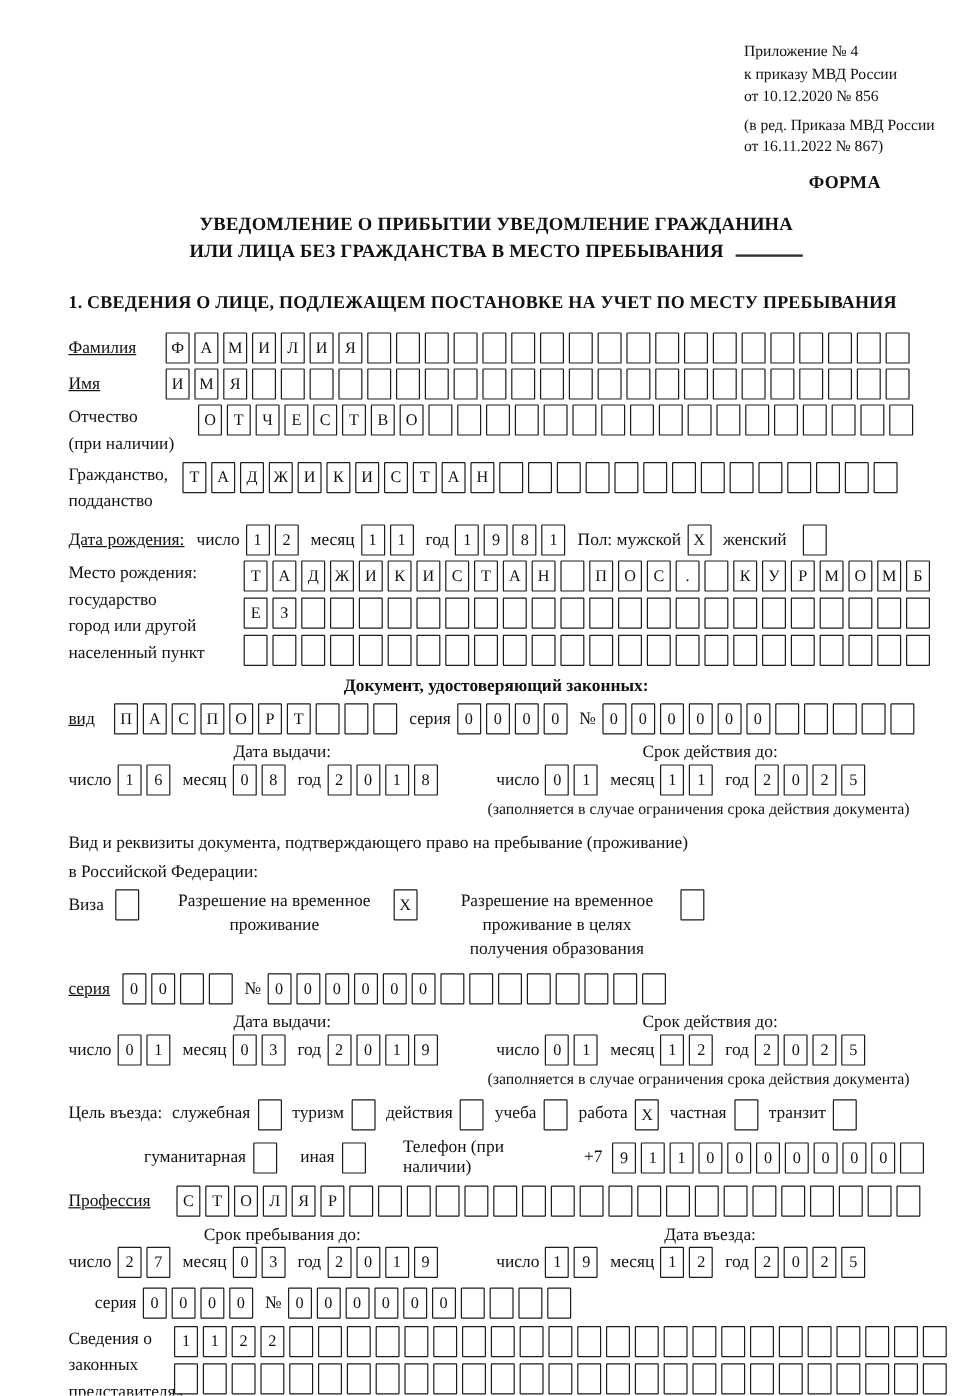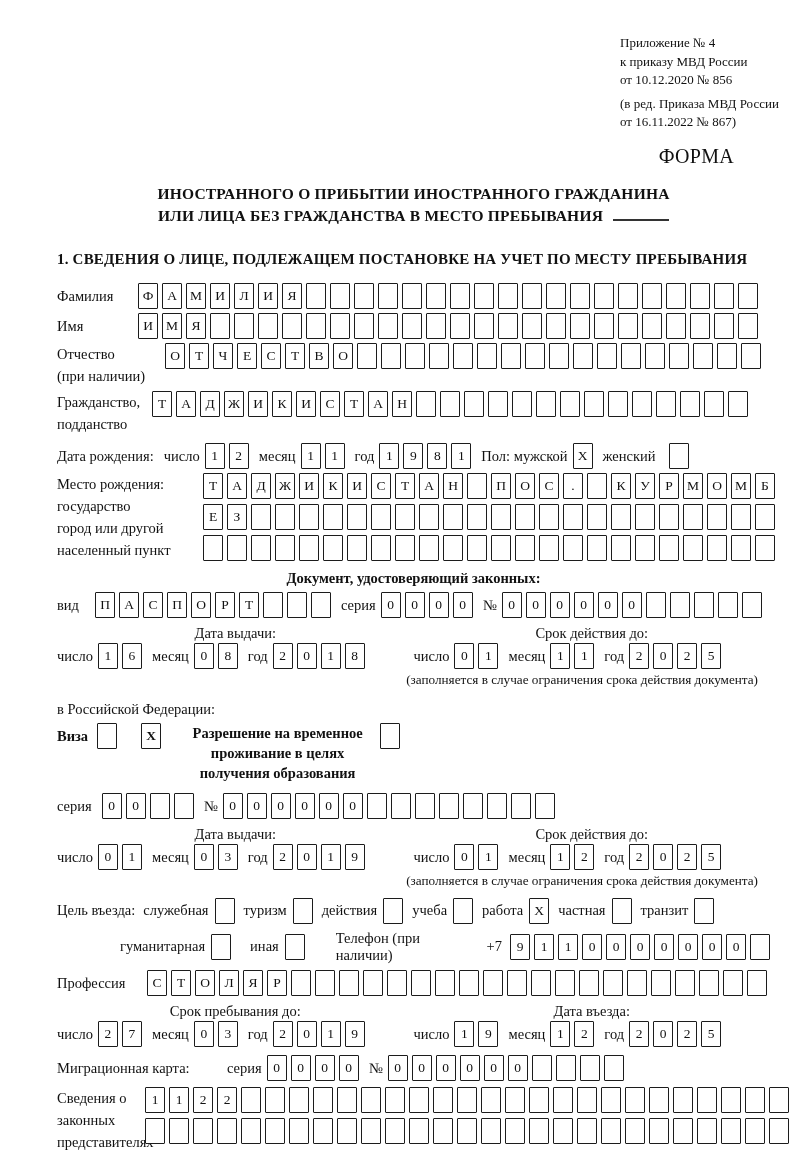--- a/index.html
+++ b/index.html
@@ -8,58 +8,58 @@
     width:800px; height:1163px; overflow:hidden;
     font-family:"Liberation Serif","DejaVu Serif",serif;
     color:#111; font-size:14.5px;
   }
   .page { width:800px; height:1163px; padding:34px 30px 0 57px; }
 
   
   .annex { margin-left:563px; width:185px; font-size:13px; line-height:18.5px; }
   .annex .note { margin-top:5px; }
   .forma { text-align:right; padding-right:36px; margin-top:13px;
-           font-weight:normal; font-size:20px; letter-spacing:.3px; }
+           font-weight:bold; font-size:15px; letter-spacing:.3px; }
 
   
   .title { text-align:center; margin-top:15px; font-weight:bold;
            font-size:15.5px; line-height:22px; letter-spacing:.2px; }
   .t-underline { display:inline-block; width:56px; border-bottom:2.2px solid #333;
                  height:13px; margin-left:10px; }
   .sec-head { margin-top:24px; margin-bottom:15px; font-weight:bold;
               font-size:15px; letter-spacing:.2px; }
 
   
   .row { display:flex; align-items:flex-start; margin-bottom:4px; }
   .cells { display:flex; gap:4px; flex:none; }
   .cell {
     width:20px; height:26px; flex:none;
     border:1.9px solid #1c1c1c; border-radius:1px;
     display:inline-flex; align-items:center; justify-content:center;
     font-size:13.5px; line-height:1; background:#fff;
   }
-  .lbl { flex:none; line-height:26px; }
+  .lbl { flex:none; line-height:26px;text-decoration:underline; }
   .lblcol { flex:none; line-height:22px; }
   .w80 { width:81px; } .w106 { width:108px; } .w93 { width:95px; }
   .w146 { width:146px; } .w88 { width:88px; } .w90 { width:90px; } .w38 { width:38px; }
   .cellcol .cells { margin-bottom:5px; }
   .sub { flex:none; line-height:26px; margin:0 5px 0 10px; }
   .sub.first { margin-left:0; }
 
   
   .pair-head { display:flex; margin-top:6px; }
   .pair-head .ph { width:50%; text-align:center; line-height:19px; }
   .pair-row { display:flex; margin-bottom:2px; }
   .pair-row .pr { width:50%; display:flex; align-items:flex-start; }
   .note-right { text-align:right; padding-right:12px; font-size:13.2px;
                 line-height:18px; margin-bottom:8px; }
 
   
   .opts { display:flex; align-items:flex-start; margin-top:2px; margin-bottom:10px; }
-  .opt { display:flex; align-items:flex-start;font-weight:bold; }
+  .opt { display:flex; align-items:flex-start; }
   .opt .olbl { line-height:27px; margin-right:9px; }
   .opt .mlbl { line-height:20px; text-align:center; margin-right:10px; }
   .mw170 { max-width:178px; } .mw185 { max-width:185px; }
 
   .doc-head { text-align:center; font-weight:bold; margin:4px 0 5px 0; }
   .intro { line-height:24px; }
 
   .purpose-row { display:flex; align-items:center; margin-bottom:6px; }
   .purpose-row .plbl { margin-right:8px; }
   .purpose-row .po { display:flex; align-items:center; margin-right:9px; }
@@ -74,21 +74,21 @@
   <div class="annex">
     <div>Приложение № 4</div>
     <div>к приказу МВД России</div>
     <div>от 10.12.2020 № 856</div>
     <div class="note">(в ред. Приказа МВД России</div>
     <div>от 16.11.2022 № 867)</div>
   </div>
   <div class="forma">ФОРМА</div>
 
   <div class="title">
-    <div>ИНОСТРАННОГО О ПРИБЫТИИ ИНОСТРАННОГО ГРАЖДАНИНА</div>
+    <div>УВЕДОМЛЕНИЕ О ПРИБЫТИИ УВЕДОМЛЕНИЕ ГРАЖДАНИНА</div>
     <div><span>ИЛИ ЛИЦА БЕЗ ГРАЖДАНСТВА В МЕСТО ПРЕБЫВАНИЯ</span><span class="t-underline"></span></div>
   </div>
 
   <div class="sec-head">1. СВЕДЕНИЯ О ЛИЦЕ, ПОДЛЕЖАЩЕМ ПОСТАНОВКЕ НА УЧЕТ ПО МЕСТУ ПРЕБЫВАНИЯ</div>
 
   <div class="row">
     <div class="lbl w80">Фамилия</div>
     <div class="cells">
         <span class="cell">Ф</span>
         <span class="cell">А</span>
@@ -415,30 +415,32 @@
       <span class="cells">
           <span class="cell">2</span>
           <span class="cell">0</span>
           <span class="cell">2</span>
           <span class="cell">5</span>
         </span>
     </div>
   </div>
   <div class="note-right">(заполняется в случае ограничения срока действия документа)</div>
 
+  <div class="intro">Вид и реквизиты документа, подтверждающего право на пребывание (проживание)</div>
   <div class="intro">в Российской Федерации:</div>
 
   <div class="opts">
     <div class="opt">
       <span class="olbl">Виза</span>
       <span class="cells">
           <span class="cell"></span>
         </span>
     </div>
     <div class="opt" style="margin-left:24px">
+      <span class="mlbl mw170">Разрешение на временное проживание</span>
       <span class="cells">
           <span class="cell">X</span>
         </span>
     </div>
     <div class="opt" style="margin-left:24px">
       <span class="mlbl mw185">Разрешение на временное проживание в целях получения образования</span>
       <span class="cells">
           <span class="cell"></span>
         </span>
     </div>
@@ -664,21 +666,20 @@
       <span class="cells">
           <span class="cell">2</span>
           <span class="cell">0</span>
           <span class="cell">2</span>
           <span class="cell">5</span>
         </span>
     </div>
   </div>
 
   <div class="row">
-    <span class="lbl" style="width:148px">Миграционная карта:</span>
     <span class="sub" style="margin-left:22px">серия</span>
     <span class="cells">
         <span class="cell">0</span>
         <span class="cell">0</span>
         <span class="cell">0</span>
         <span class="cell">0</span>
       </span>
     <span class="sub">№</span>
     <span class="cells">
         <span class="cell">0</span>

